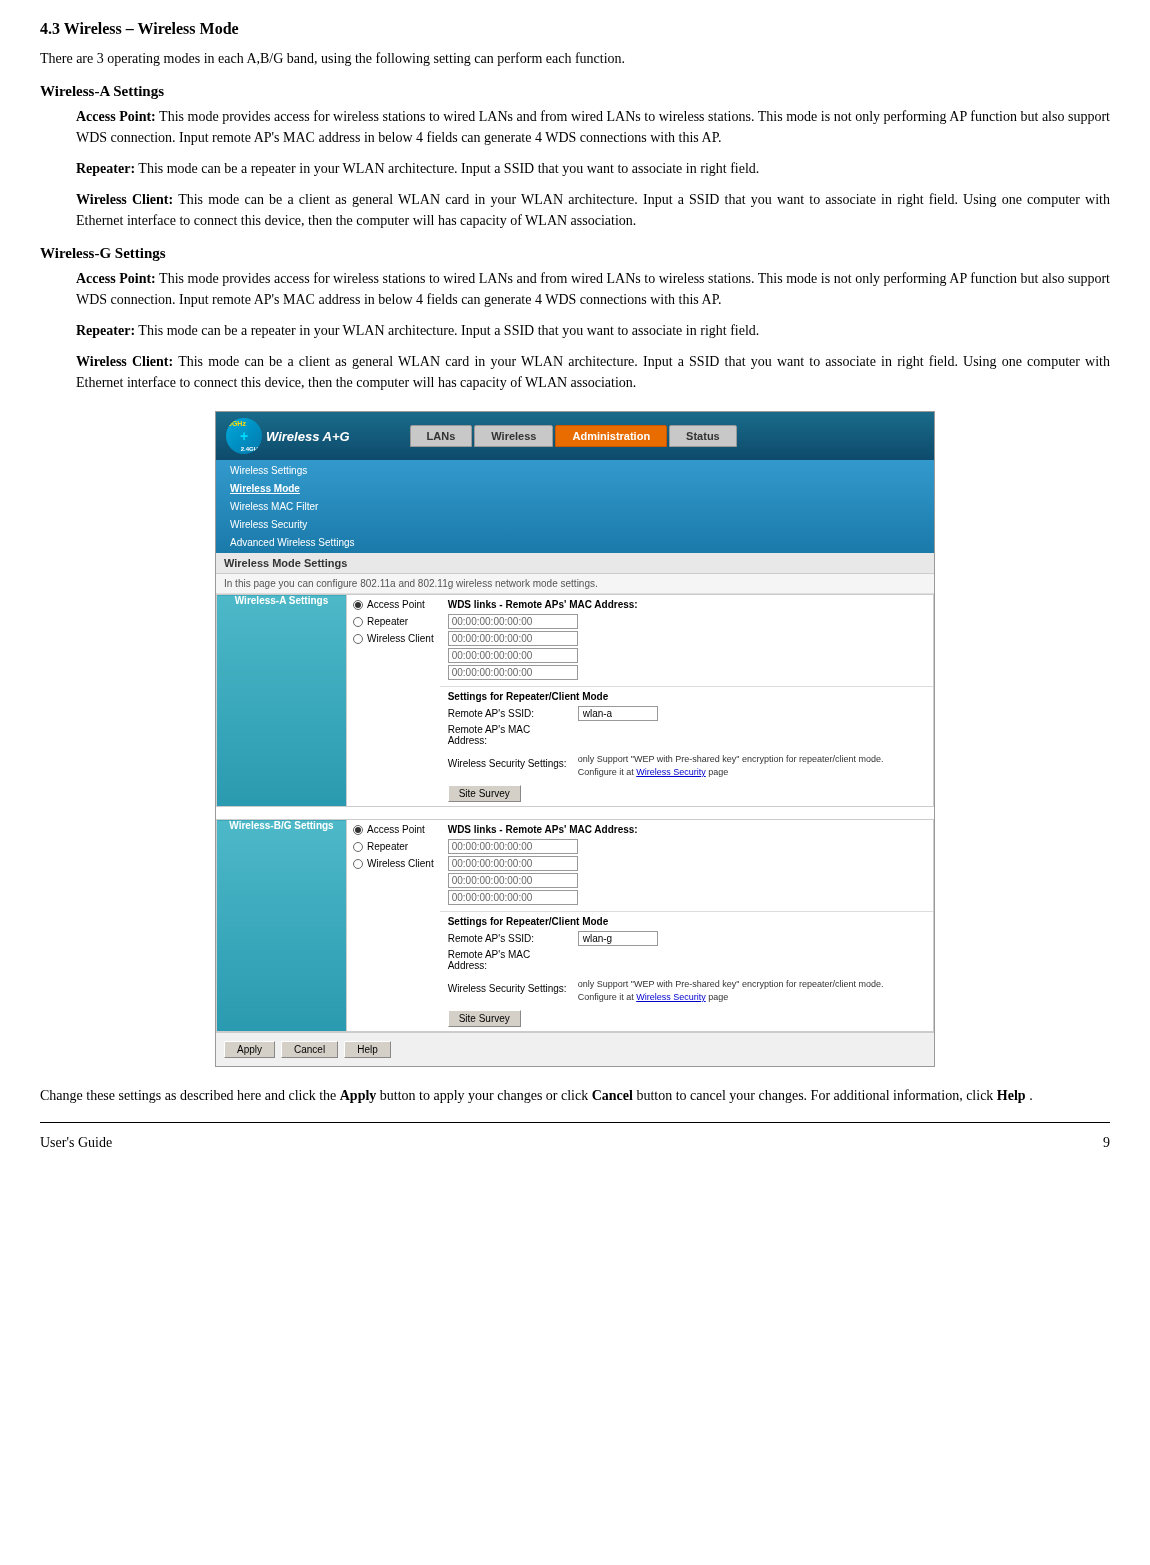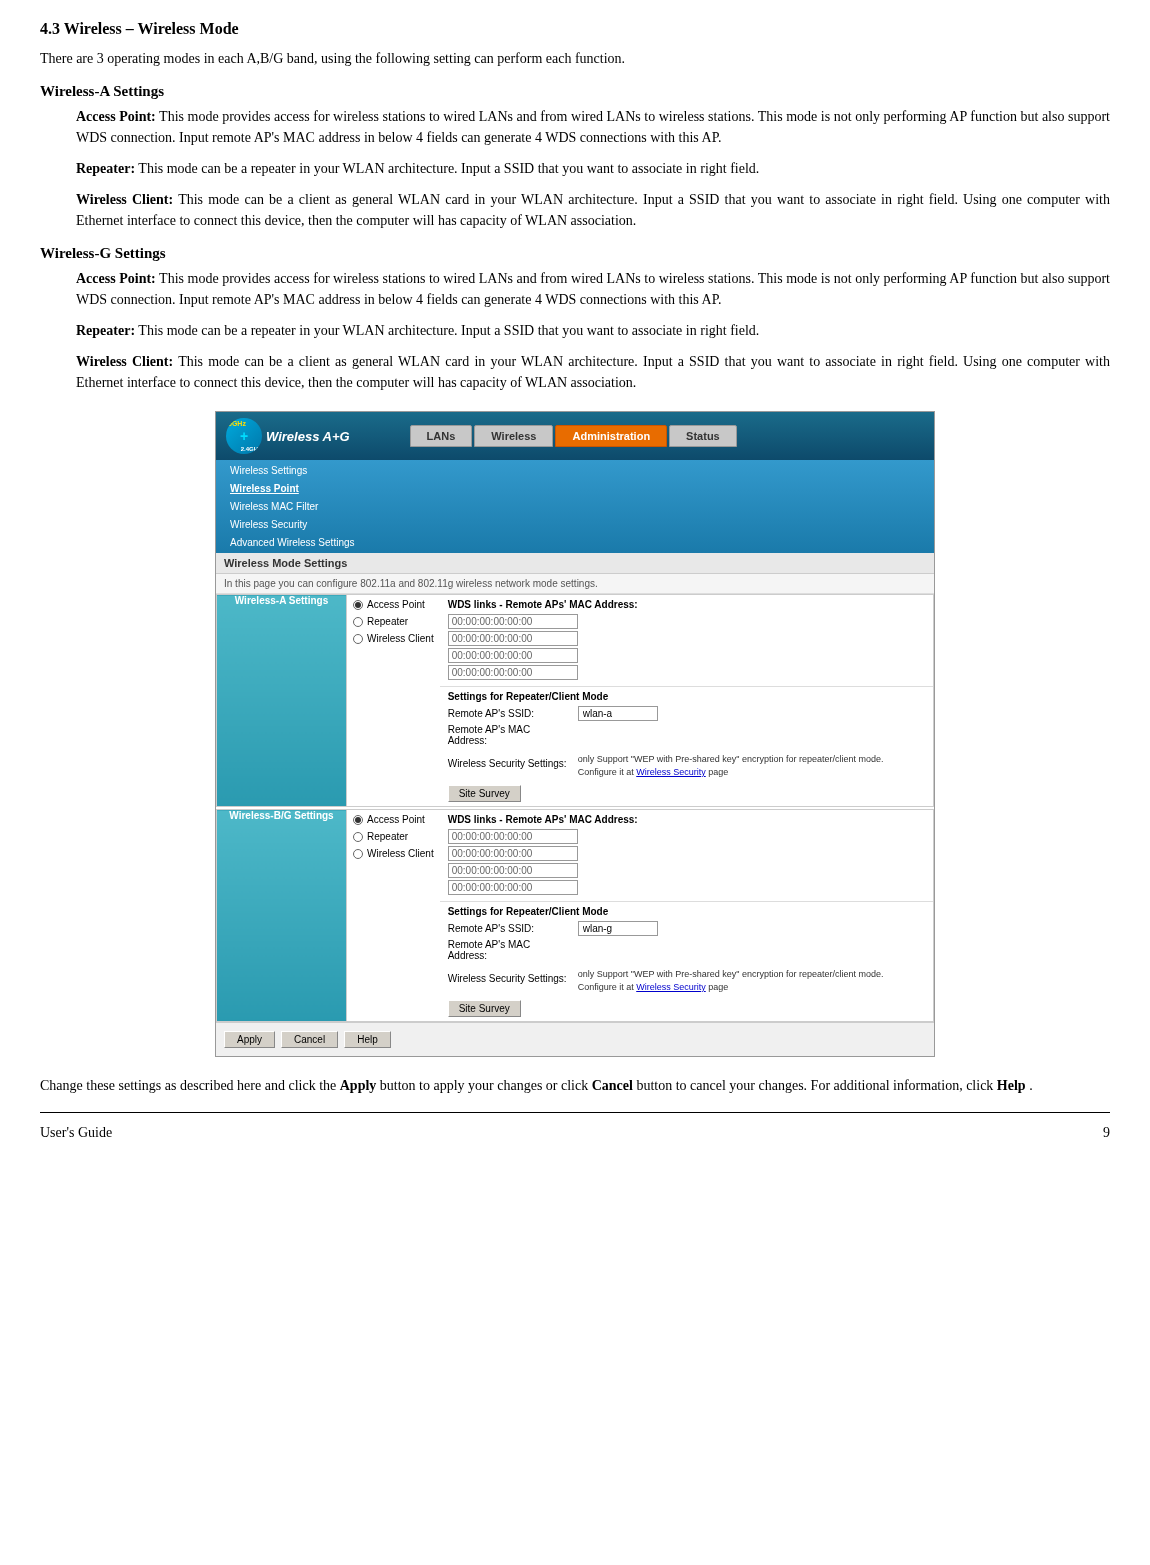--- a/index.html
+++ b/index.html
@@ -341,21 +341,21 @@
     <div class="router-nav">
       <div class="nav-btn">LANs</div>
       <div class="nav-btn">Wireless</div>
       <div class="nav-btn highlight">Administration</div>
       <div class="nav-btn">Status</div>
     </div>
   </div>
 
   <div class="router-subnav">
     <span class="subnav-btn">Wireless Settings</span>
-    <span class="subnav-btn" style="font-weight:bold;text-decoration:underline;">Wireless Point</span>
+    <span class="subnav-btn" style="font-weight:bold;text-decoration:underline;">Wireless Mode</span>
     <span class="subnav-btn">Wireless MAC Filter</span>
     <span class="subnav-btn">Wireless Security</span>
     <span class="subnav-btn">Advanced Wireless Settings</span>
   </div>
 
   <div class="router-content">
     <div class="content-header">Wireless Mode Settings</div>
     <div class="content-desc">In this page you can configure 802.11a and 802.11g wireless network mode settings.</div>
 
     <table class="settings-table">
@@ -408,21 +408,21 @@
                 </div>
                 <div class="site-survey-btn">Site Survey</div>
               </div>
             </div>
           </div>
         </td>
       </tr>
     </tbody>
       </table>
 
-    <table class="settings-table" style="margin-top:2px;">
+    <table class="settings-table" style="margin-top:12px;">
       <tbody>
           <tr>
         <td class="settings-label-cell">
           <span>Wireless-B/G Settings</span>
         </td>
         <td>
           <div style="display:flex;">
 
             <div class="radio-group">
               <div class="radio-item">

